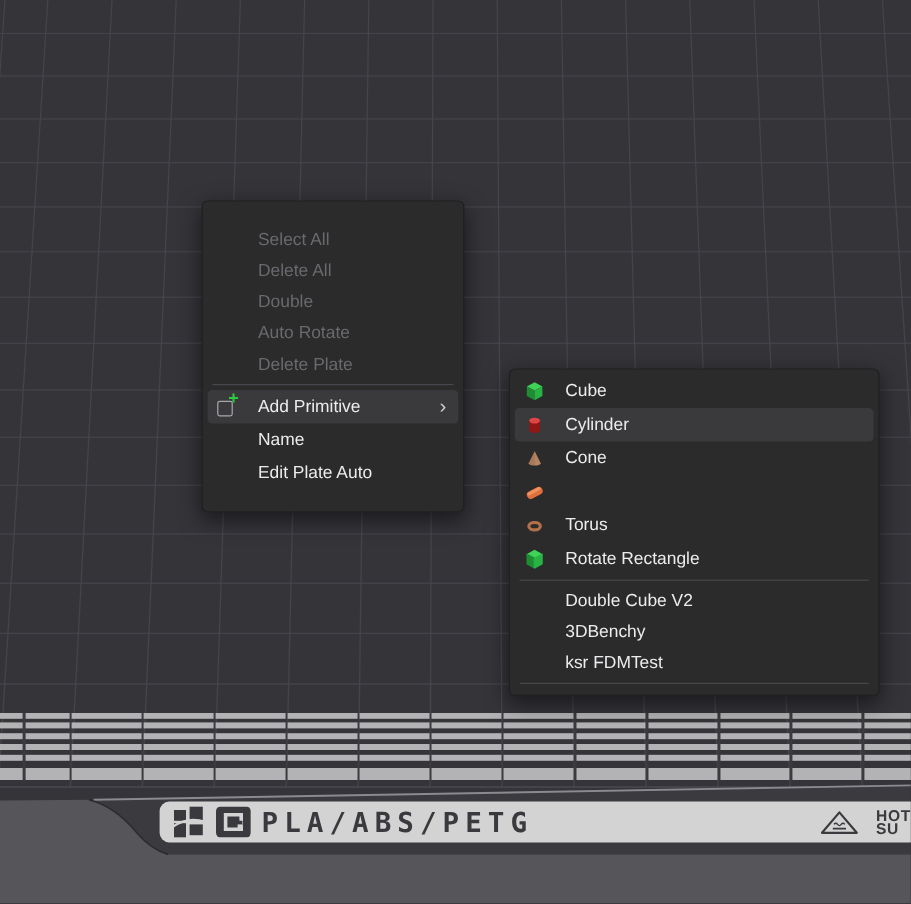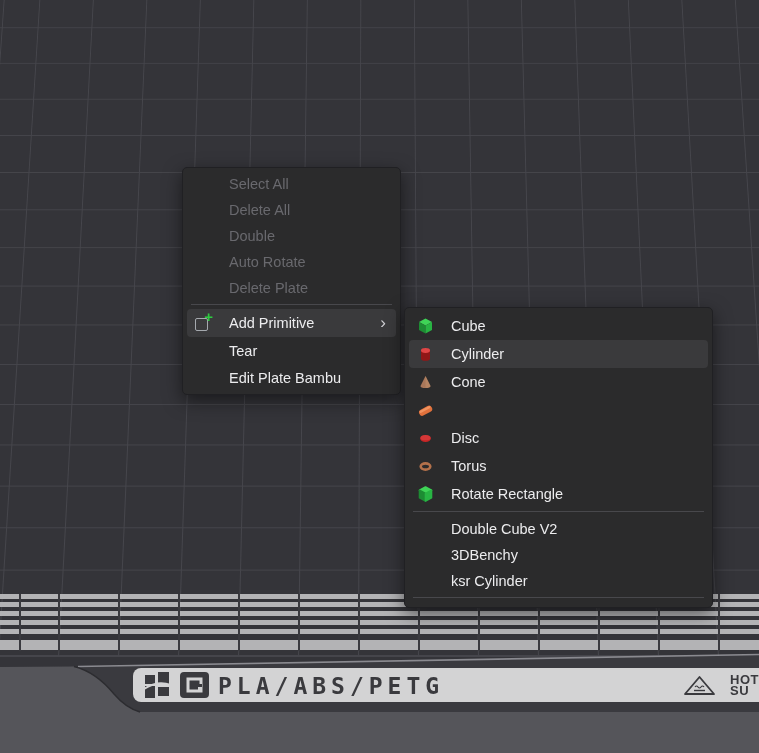--- a/index.html
+++ b/index.html
@@ -45,22 +45,22 @@
   .plate-text{font-family:"DejaVu Sans Mono","Liberation Mono",monospace;font-weight:bold;
     font-size:23px;letter-spacing:5px;color:var(--strip-ink);white-space:nowrap;padding-top:1px}
   .warn{position:absolute;right:0;top:0;height:34px;display:flex;align-items:center;gap:14px}
   .warn-text{font-size:13px;font-weight:bold;line-height:11px;color:var(--strip-ink);
     letter-spacing:.5px;white-space:nowrap}
 
   
   .menu{position:absolute;background:var(--menu-bg);border:1px solid var(--menu-border);
     border-radius:5px;box-shadow:0 6px 18px rgba(0,0,0,.5);z-index:10;
     font-size:14.5px;color:var(--menu-text)}
-  .main-menu{left:182px;top:167px;width:219px;padding:3px 0}
-  .sub-menu{left:404px;top:307px;width:309px;padding:4px 0 5px}
+  .main-menu{left:168px;top:167px;width:219px;padding:19px 0}
+  .sub-menu{left:424px;top:307px;width:309px;padding:4px 0 5px}
   .mi{position:relative;display:flex;align-items:center;height:26px;padding-left:46px;cursor:default}
   .mi.h28{height:28px}
   .mi.h27{height:27px}
   .mi.disabled{color:var(--menu-text-disabled)}
   .mi.hl{background:var(--menu-hl);border-radius:4px;margin:0 4px;padding-left:42px}
   .mi .ic{position:absolute;left:12px;top:50%;transform:translateY(-50%);display:flex}
   .mi.hl .ic{left:8px}
   .mi .chev{position:absolute;right:10px;top:50%;transform:translateY(-52%);
     color:var(--arrow);font-size:17px;line-height:1}
   .sep{height:1px;background:var(--menu-sep);margin:3px 8px 4px}
@@ -144,24 +144,24 @@
       <span class="ic">
         <span class="addprim-ic">
             <span class="sq"></span>
             <span class="plus">+</span>
           </span>
       </span>
       <span>Add Primitive</span>
       <span class="chev">›</span>
     </div>
     <div class="mi h27">
-        <span>Tear</span>
+        <span>Name</span>
       </div>
     <div class="mi h27">
-        <span>Edit Plate Bambu</span>
+        <span>Edit Plate Auto</span>
       </div>
   </div>
 
   <div class="menu sub-menu">
     <div class="mi h28">
       <span class="ic">
         <svg width="17" height="17" viewBox="0 0 17 17">
           <polygon points="8.5,1 15,4.5 8.5,8 2,4.5" fill="var(--green-light)"></polygon>
           <polygon points="2,4.5 8.5,8 8.5,16 2,12.5" fill="var(--green-dark)"></polygon>
           <polygon points="15,4.5 8.5,8 8.5,16 15,12.5" fill="var(--green-mid)"></polygon>
@@ -191,29 +191,20 @@
       <span class="ic">
         <svg width="17" height="17" viewBox="0 0 17 17">
           <rect x="1.5" y="6" width="14" height="6.5" rx="3.2" fill="var(--orange)" transform="rotate(-28 8.5 9)"></rect>
           <rect x="2.5" y="6.6" width="12" height="2.4" rx="1.2" fill="#f0935f" transform="rotate(-28 8.5 9)"></rect>
         </svg>
       </span>
     </div>
     <div class="mi h28">
       <span class="ic">
         <svg width="17" height="17" viewBox="0 0 17 17">
-          <ellipse cx="8.5" cy="9" rx="5.4" ry="3.4" fill="var(--red-mid)"></ellipse>
-          <ellipse cx="8.5" cy="8.2" rx="5" ry="2.6" fill="var(--red-light)" opacity=".6"></ellipse>
-        </svg>
-      </span>
-        <span>Disc</span>
-    </div>
-    <div class="mi h28">
-      <span class="ic">
-        <svg width="17" height="17" viewBox="0 0 17 17">
           <ellipse cx="8.5" cy="9" rx="4.8" ry="3.1" fill="none" stroke="var(--brown)" stroke-width="2.6"></ellipse>
         </svg>
       </span>
         <span>Torus</span>
     </div>
     <div class="mi h28">
       <span class="ic">
         <svg width="17" height="17" viewBox="0 0 17 17">
           <polygon points="8.5,1.5 14.5,4.8 8.5,8 2.5,4.8" fill="var(--green-light)" stroke="var(--green-light)" stroke-width="1.6" stroke-linejoin="round"></polygon>
           <polygon points="2.5,4.8 8.5,8 8.5,15.5 2.5,12.2" fill="var(--green-dark)" stroke="var(--green-dark)" stroke-width="1.6" stroke-linejoin="round"></polygon>
@@ -223,18 +214,18 @@
         <span>Rotate Rectangle</span>
     </div>
     <div class="sep"></div>
     <div class="mi">
         <span>Double Cube V2</span>
       </div>
     <div class="mi">
         <span>3DBenchy</span>
       </div>
     <div class="mi">
-        <span>ksr Cylinder</span>
+        <span>ksr FDMTest</span>
       </div>
     <div class="sep"></div>
   </div>
 
 </div>
 
 </body></html>

